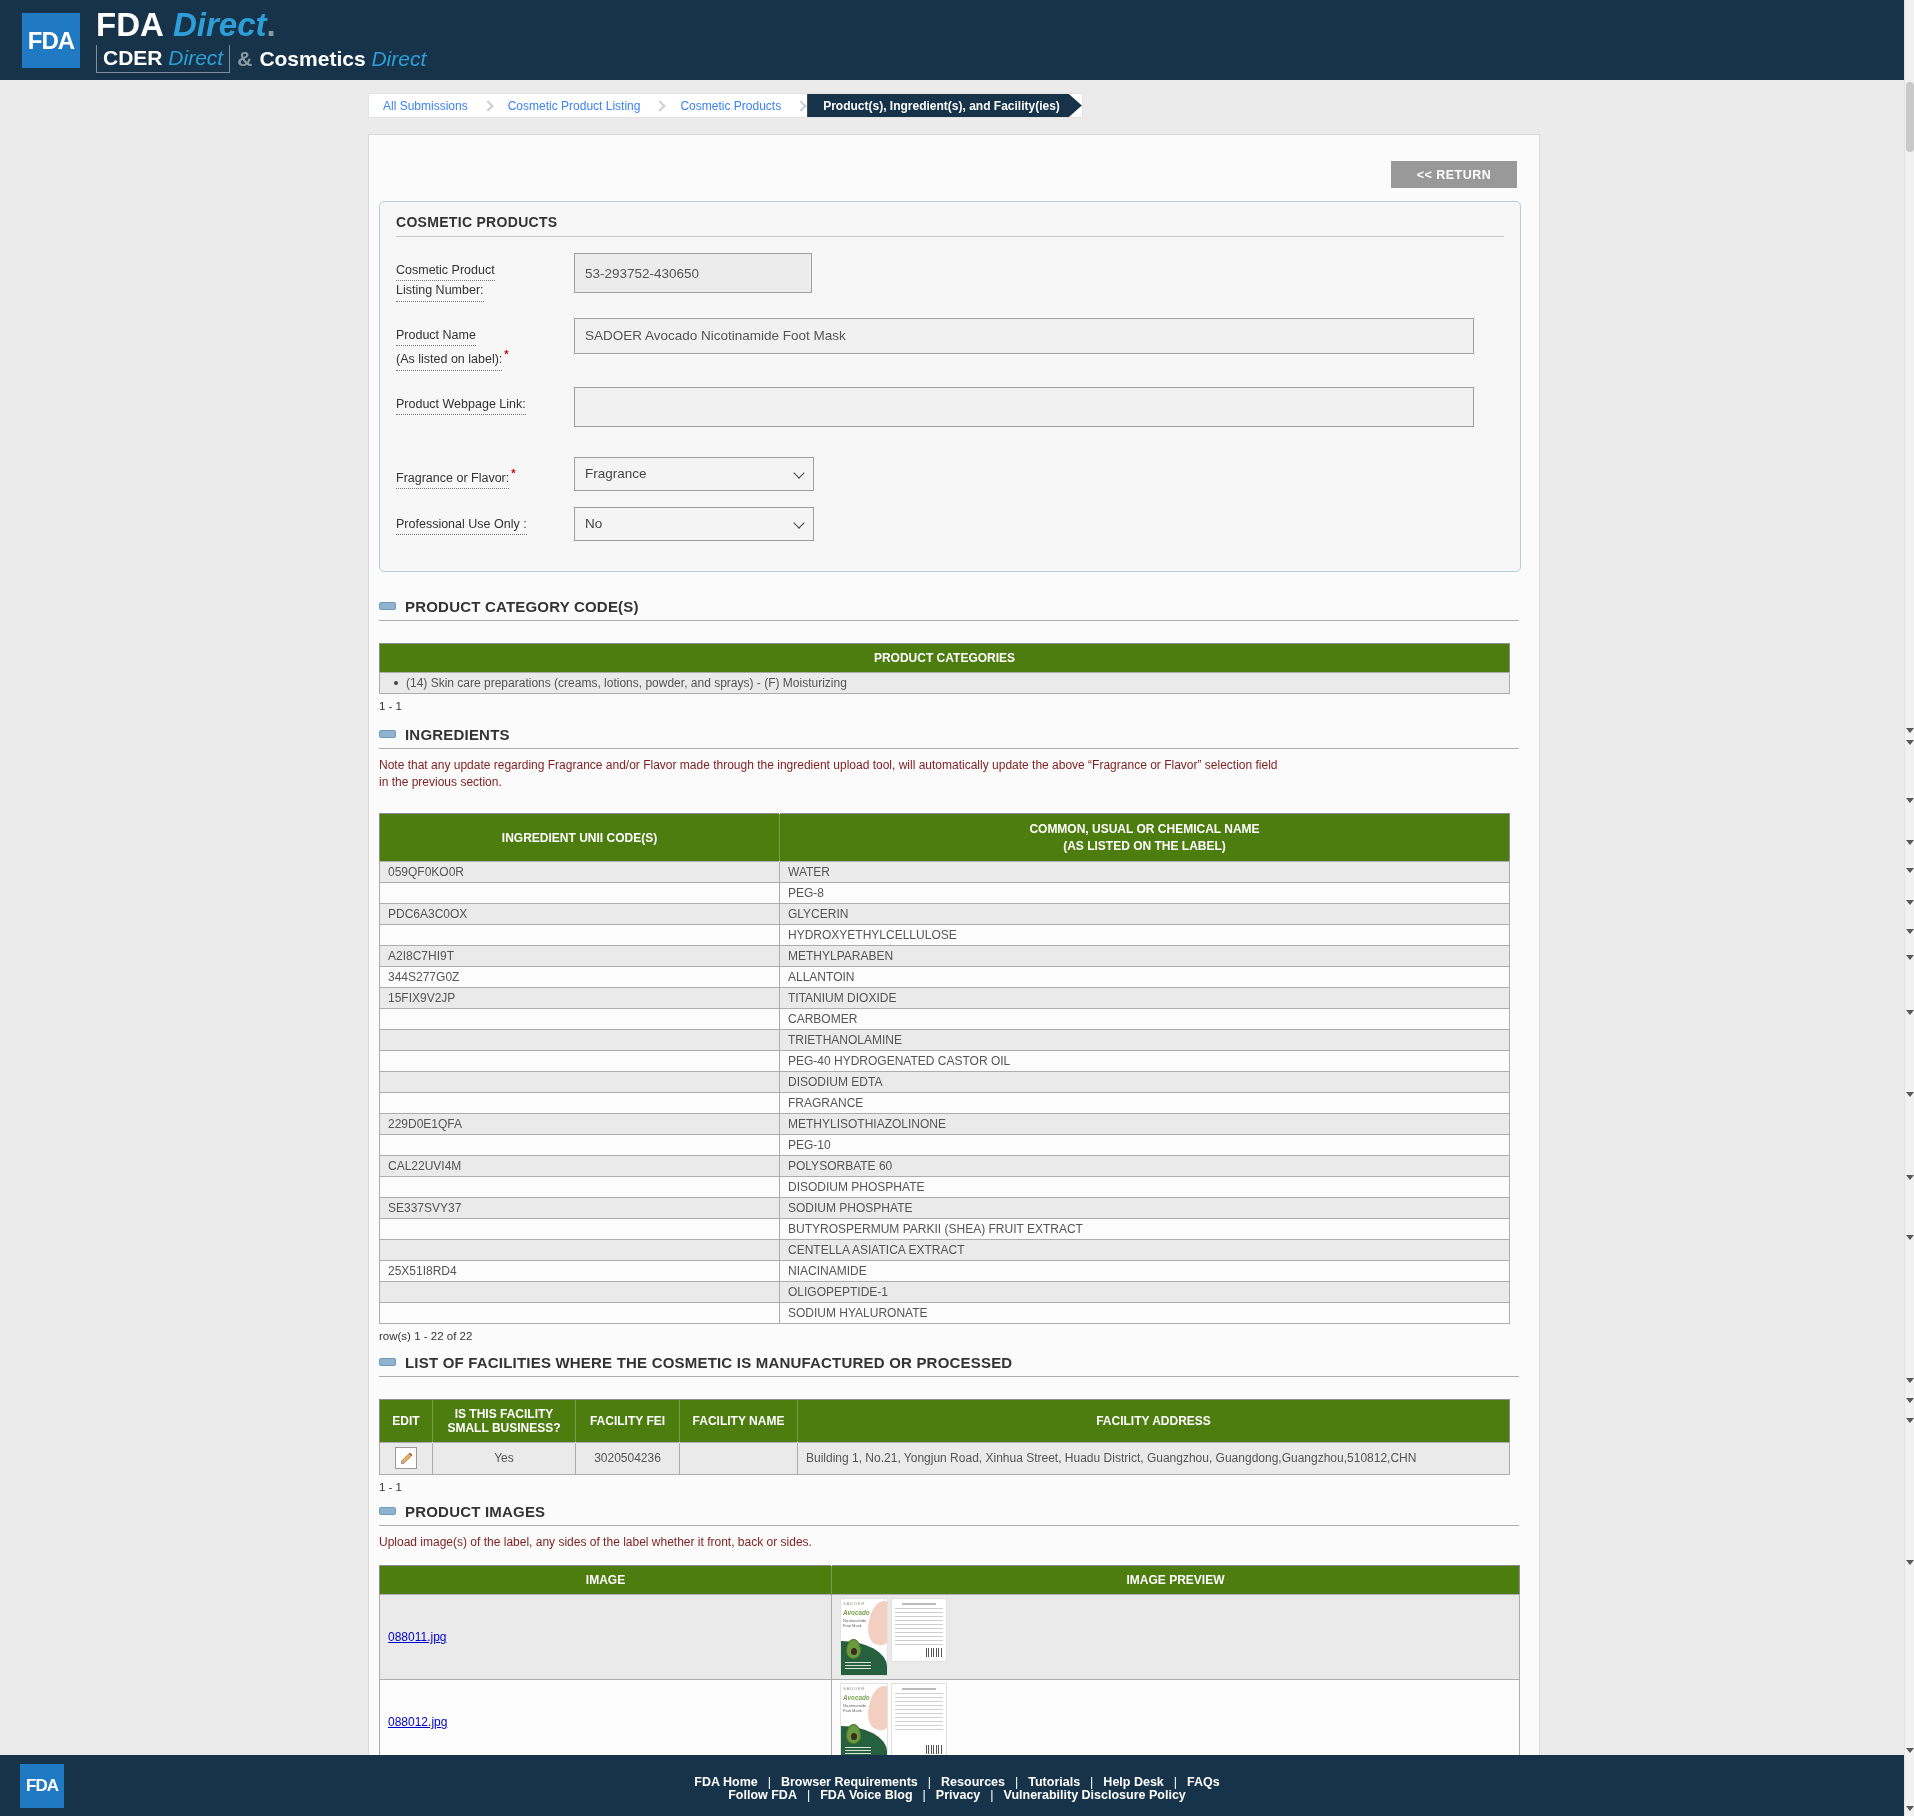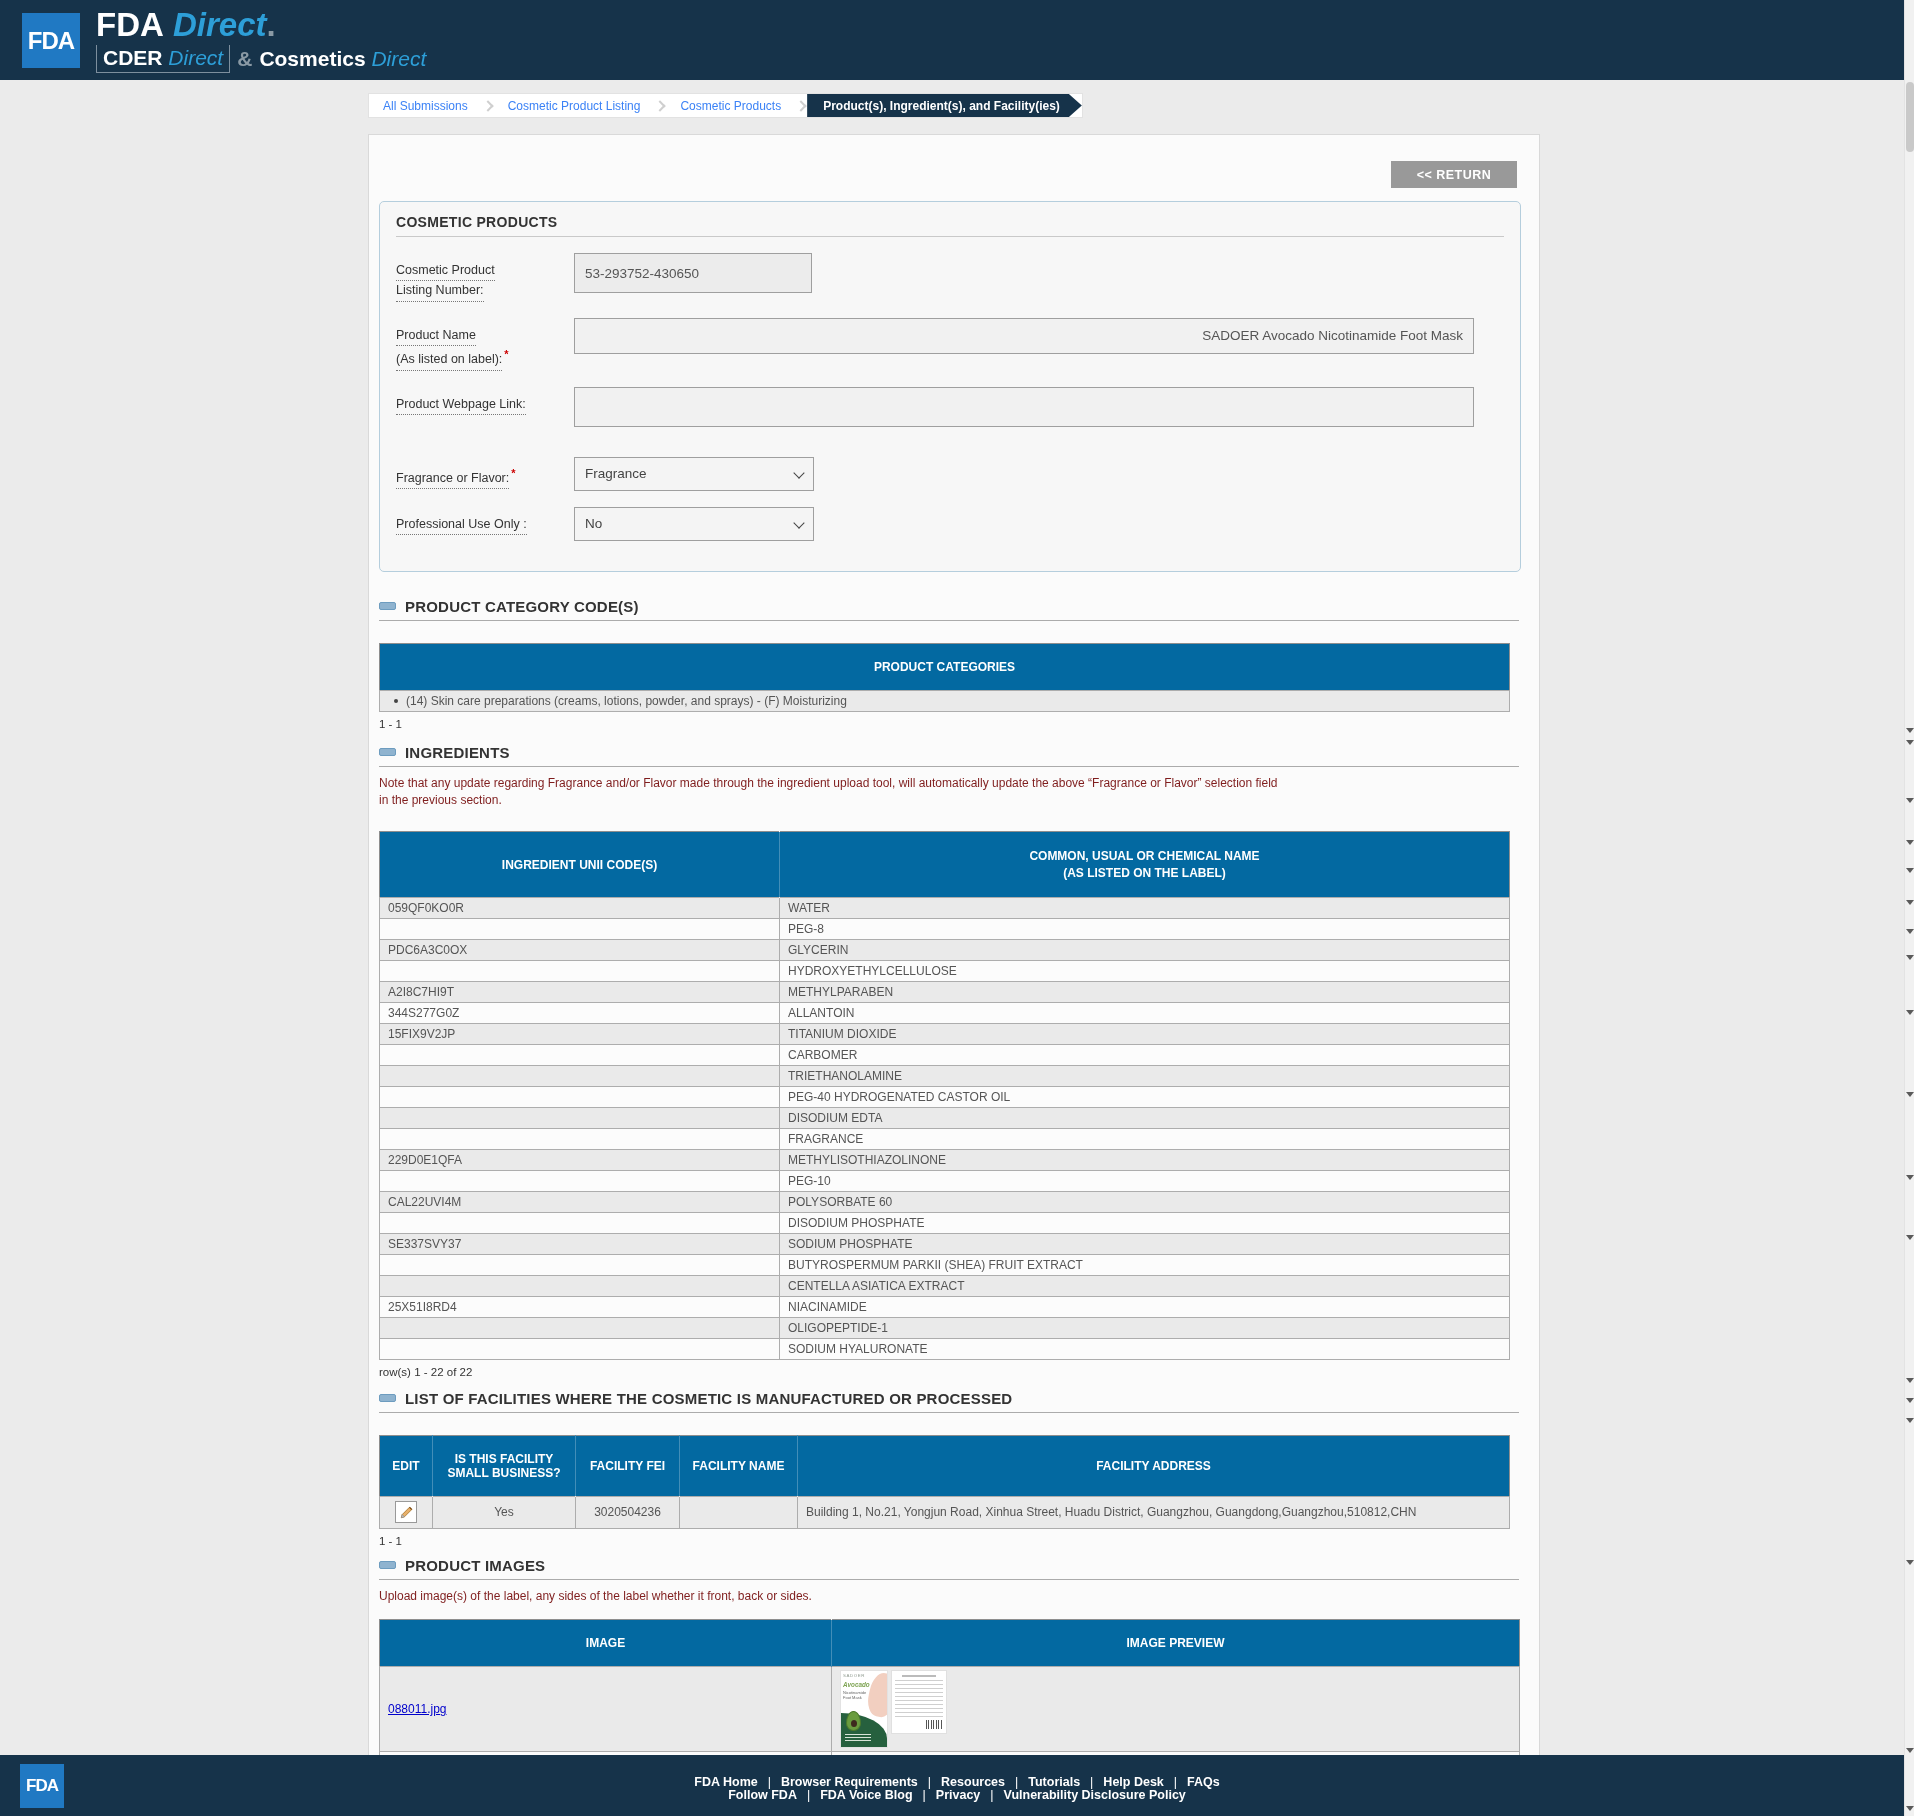--- a/index.html
+++ b/index.html
@@ -42,39 +42,39 @@
                 border-radius:5px; padding:12px 16px 30px 16px; }
   .panel-title { font-size:14px; font-weight:bold; color:#333; letter-spacing:0.3px; padding-bottom:6px;
                  border-bottom:1px solid #c9c9c9; }
   .form-row { display:flex; margin-top:16px; }
   .form-label { width:178px; padding-top:8px; font-size:12.5px; color:#333; line-height:1.55; }
   .form-label .u { border-bottom:1px dotted #777; display:inline-block; padding-bottom:0; }
   .req { color:#c00; font-weight:bold; font-size:11px; vertical-align:super; margin-left:2px; }
   .tb { border:1px solid #9f9f9f; background:#efefef; color:#555; font-size:13.5px;
         font-family:"Liberation Sans", sans-serif; padding:0 10px; }
   .tb.small { width:238px; height:40px; background:#ececec; }
-  .tb.wide { width:900px; height:36px; background:#f1f1f1;text-align:right; }
+  .tb.wide { width:900px; height:36px; background:#f1f1f1; }
   .tb.wide2 { width:900px; height:40px; background:#f1f1f1; }
   .fake-select { width:240px; height:34px; border:1px solid #9f9f9f; background:#f4f4f4; position:relative;
                  display:flex; align-items:center; padding:0 10px; font-size:13.5px; color:#444; cursor:pointer; }
   .fake-select .chev { position:absolute; right:10px; top:11px; width:8px; height:8px;
                        border-right:1.6px solid #444; border-bottom:1.6px solid #444; transform:rotate(45deg); }
   .gap-lg { margin-top:30px; }
 
   
   .section-head { display:flex; align-items:center; margin-top:26px; padding-bottom:5px; border-bottom:1px solid #ababab; }
   .minus-ic { width:17px; height:8px; background:#8fb3cf; border:1px solid #6d9cbf; border-radius:2px; margin-right:9px; }
   .section-title { font-size:15px; font-weight:bold; color:#333; letter-spacing:0.2px; }
   .note { font-size:12px; color:#7f1d1d; margin-top:8px; line-height:1.45; }
   .pagination { text-align:left; font-size:11.5px; color:#333; margin:6px 21px 0 0; }
 
   table { border-collapse:collapse; table-layout:fixed; }
   .dtable { width:1130px; margin-top:22px; border:1px solid #8e8e8e; }
-  .dtable th { background:#0369a1; color:#fff; font-size:12px; font-weight:bold; text-align:center;
-               padding:16px 6px; border-right:1px solid rgba(255,255,255,0.25); }
+  .dtable th { background:#4d7c0f; color:#fff; font-size:12px; font-weight:bold; text-align:center;
+               padding:7px 6px; border-right:1px solid rgba(255,255,255,0.25); }
   .dtable th:last-child { border-right:none; }
   .dtable td { font-size:12px; color:#555; padding:3px 8px; border:1px solid #adadad; }
   .dtable tbody tr:nth-child(odd) { background:#eaeaea; }
   .dtable tbody tr:nth-child(even) { background:#fcfcfc; }
 
   .cat-row { display:flex; align-items:center; gap:8px; }
   .bullet { width:4px; height:4px; background:#444; border-radius:50%; flex:0 0 auto; margin-left:6px; }
 
   .ing-table td { height:21px; }
   .hdr2 { line-height:1.35; }

